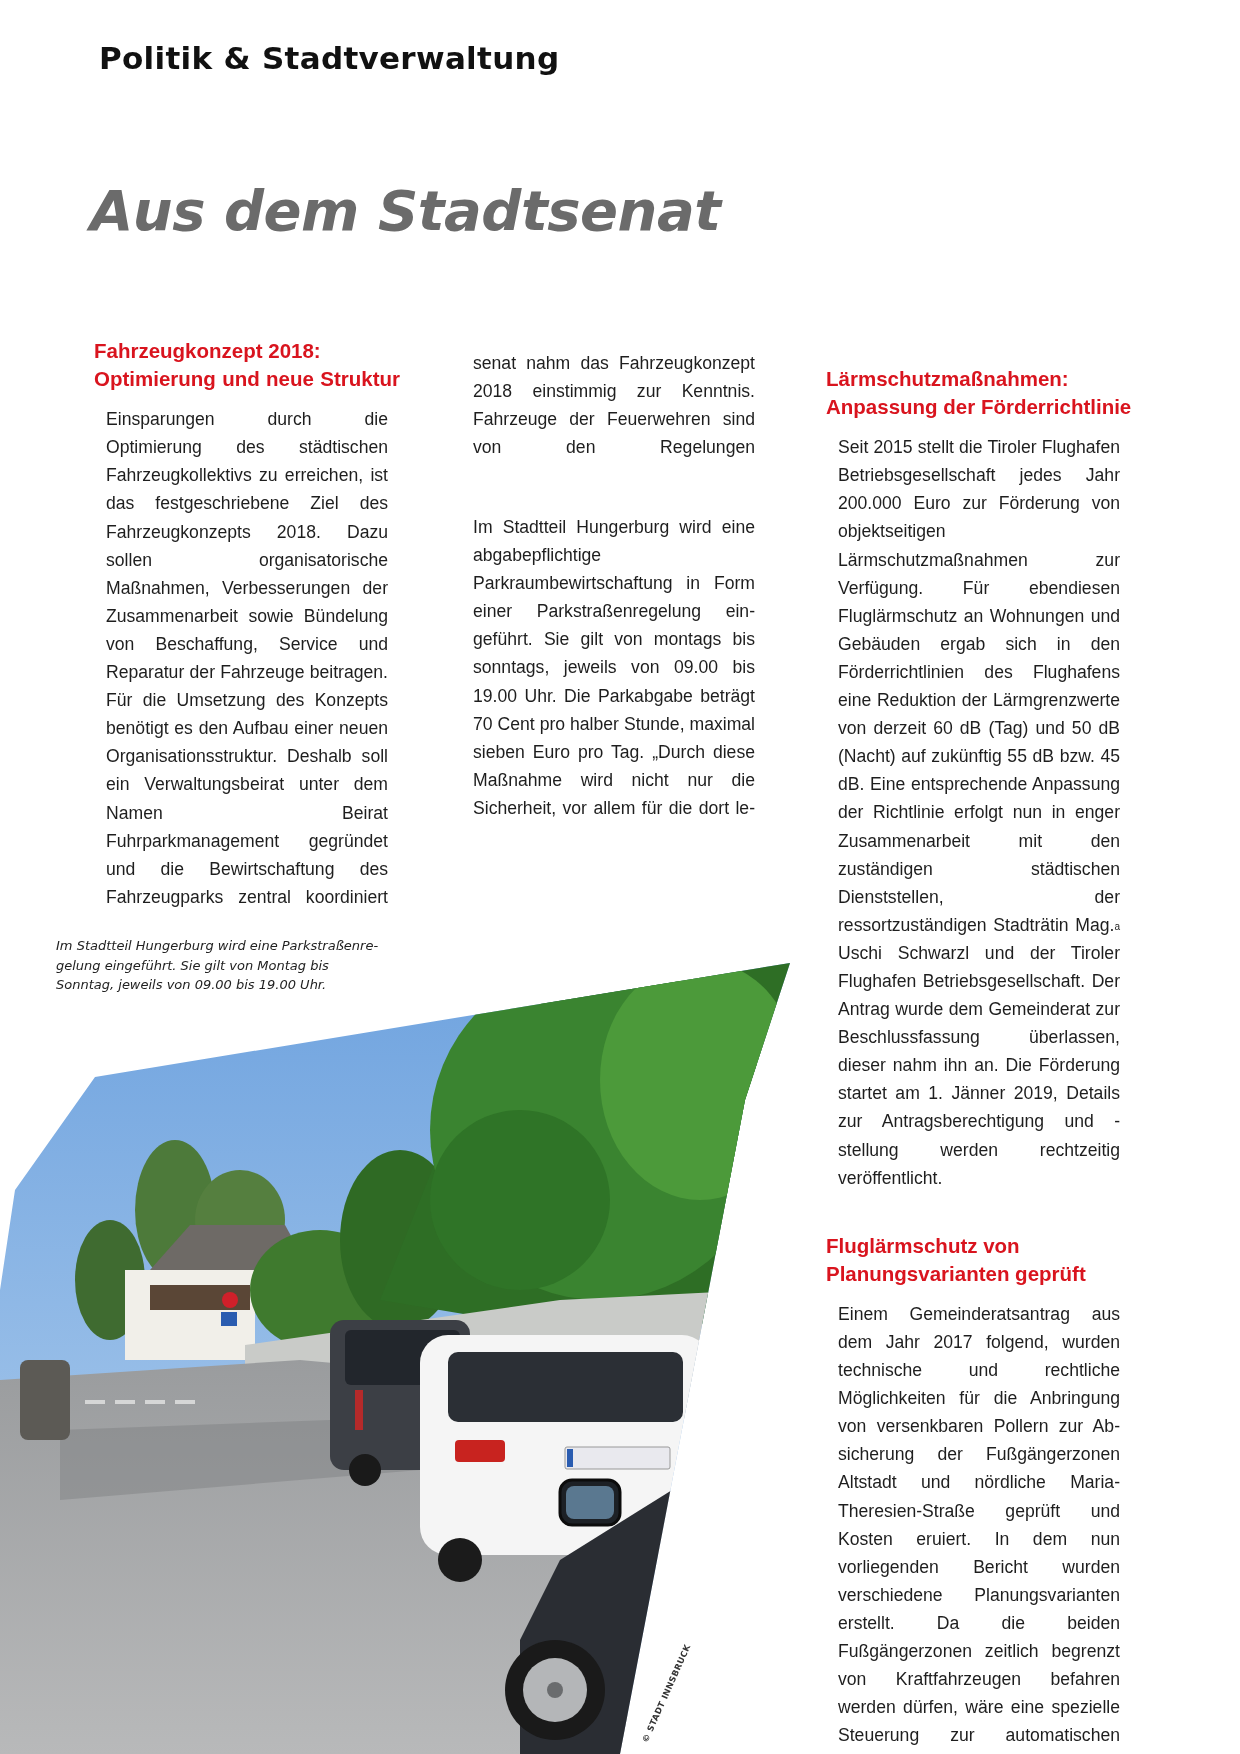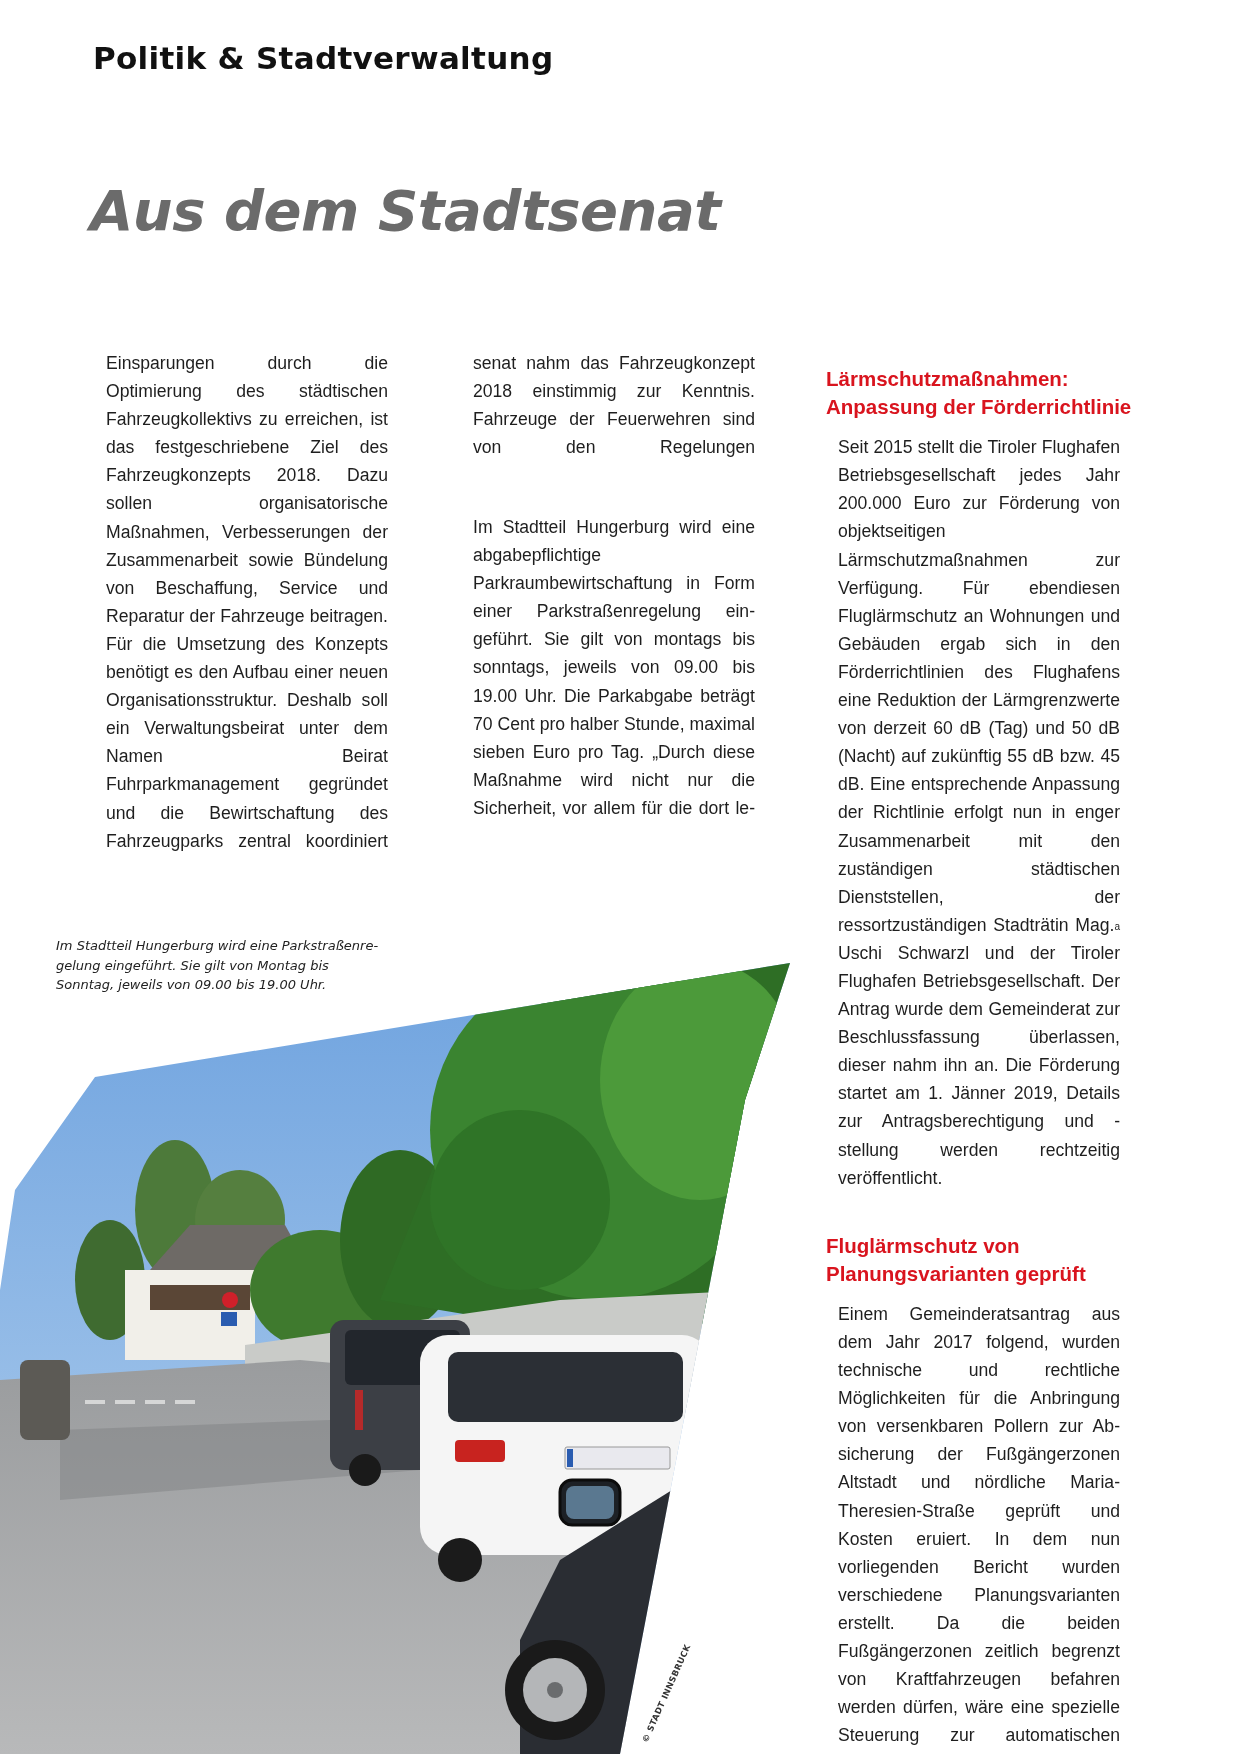--- a/index.html
+++ b/index.html
@@ -1,21 +1,21 @@
 <!DOCTYPE html>
 <html><head>
 <meta charset="utf-8">
 <style>
   html, body { margin: 0; padding: 0; background: #ffffff; }
   body {
     width: 1240px; height: 1754px; position: relative; overflow: hidden;
     font-family: "Liberation Sans", sans-serif; color: #1a1a1a;
   }
   .section-label {
-    position: absolute; left: 93px; top: 40px;
+    position: absolute; left: 99px; top: 40px;
     font-family: "DejaVu Sans", sans-serif; font-weight: bold;
     font-size: 31px; letter-spacing: 0.3px; color: #111;
   }
   .page-title {
     position: absolute; left: 90px; top: 178px;
     font-family: "DejaVu Sans", sans-serif; font-weight: bold; font-style: italic;
     font-size: 56px; color: #6b6b6b; letter-spacing: -0.5px;
   }
   .col {
     position: absolute; top: 337px; width: 306px;
@@ -55,20 +55,24 @@
     color: #333; white-space: nowrap; letter-spacing: 0.3px;
   }
 </style>
 </head>
 <body>
 
 <div class="section-label">Politik &amp; Stadtverwaltung</div>
 <div class="page-title">Aus dem Stadtsenat</div>
 
 <div class="col col1">
+  <h2>
+    <span>Fahrzeugkonzept 2018:</span>
+    <span style="text-align:justify;text-align-last:justify;">Optimierung und neue Struktur</span>
+  </h2>
   <p style="height:505px;overflow:hidden;" id="c1">Einsparungen durch die Optimierung des städtischen Fahrzeugkollektivs zu erreichen, ist das festgeschriebene Ziel des Fahrzeugkonzepts 2018. Dazu sollen organisatorische Maßnahmen, Verbes­serungen der Zusammenarbeit sowie Bündelung von Beschaffung, Service und Reparatur der Fahrzeuge beitragen. Für die Umsetzung des Konzepts benö­tigt es den Aufbau einer neuen Organi­sationsstruktur. Deshalb soll ein Ver­waltungsbeirat unter dem Namen Beirat Fuhrparkmanagement gegründet und die Bewirtschaftung des Fahrzeugparks zentral koordiniert werden. „Durch die­ses Vorgehen werden abteilungsüber­greifende Synergien gefördert“, weiß Bürgermeister Georg Willi. Der Stadt-</p>
 </div>
 
 <div class="col col2">
   <p id="c2a" style="height:112px;overflow:hidden;">senat nahm das Fahrzeugkonzept 2018 einstimmig zur Kenntnis. Fahrzeuge der Feuerwehren sind von den Regelungen ausgenommen.</p>
   <div class="gap"></div>
   <p style="height:309px;overflow:hidden;">
     <span>Im Stadtteil Hungerburg wird eine abga­bepflichtige Parkraumbewirtschaftung in Form einer Parkstraßenregelung ein­geführt. Sie gilt von montags bis sonn­tags, jeweils von 09.00 bis 19.00 Uhr. Die Parkabgabe beträgt 70 Cent pro halber Stunde, maximal sieben Euro pro Tag. „Durch diese Maßnahme wird nicht nur die Sicherheit, vor allem für die dort le­benden Kinder, deutlich erhöht, sondern auch die Hungerburg als Naherholungs­gebiet attraktiviert“, betont Stadträtin Mag.</span>
   </p>
 </div>

